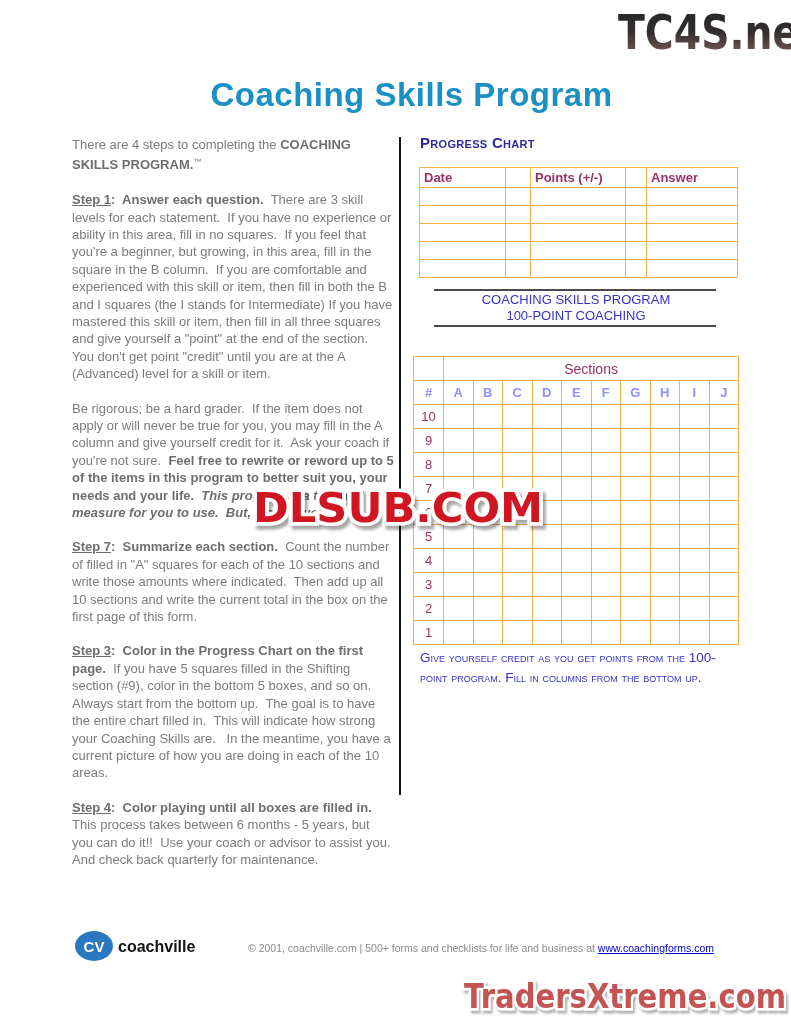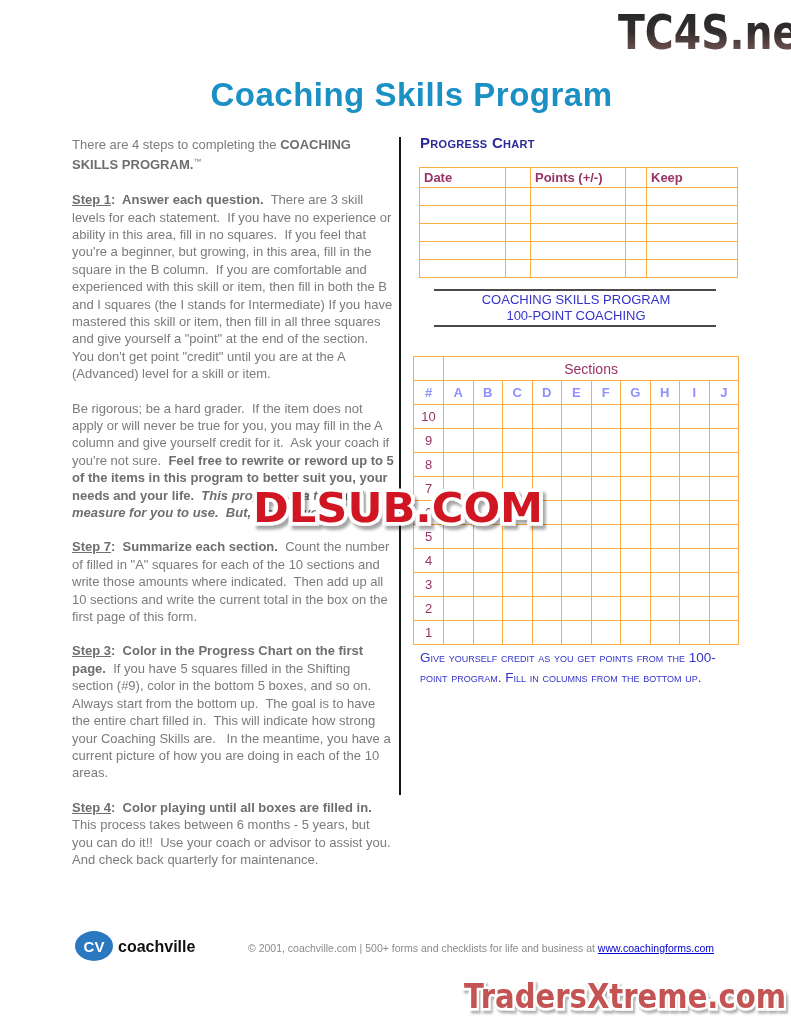--- a/index.html
+++ b/index.html
@@ -113,21 +113,21 @@
           <col style="width:95px">
           <col style="width:21px">
           <col style="width:91px">
         </colgroup>
       <thead>
           <tr>
             <th>Date</th>
             <th></th>
             <th>Points (+/-)</th>
             <th></th>
-            <th>Keep</th>
+            <th>Answer</th>
           </tr>
         </thead>
       <tbody>
           <tr>
             <td></td>
             <td></td>
             <td></td>
             <td></td>
             <td></td>
           </tr>

